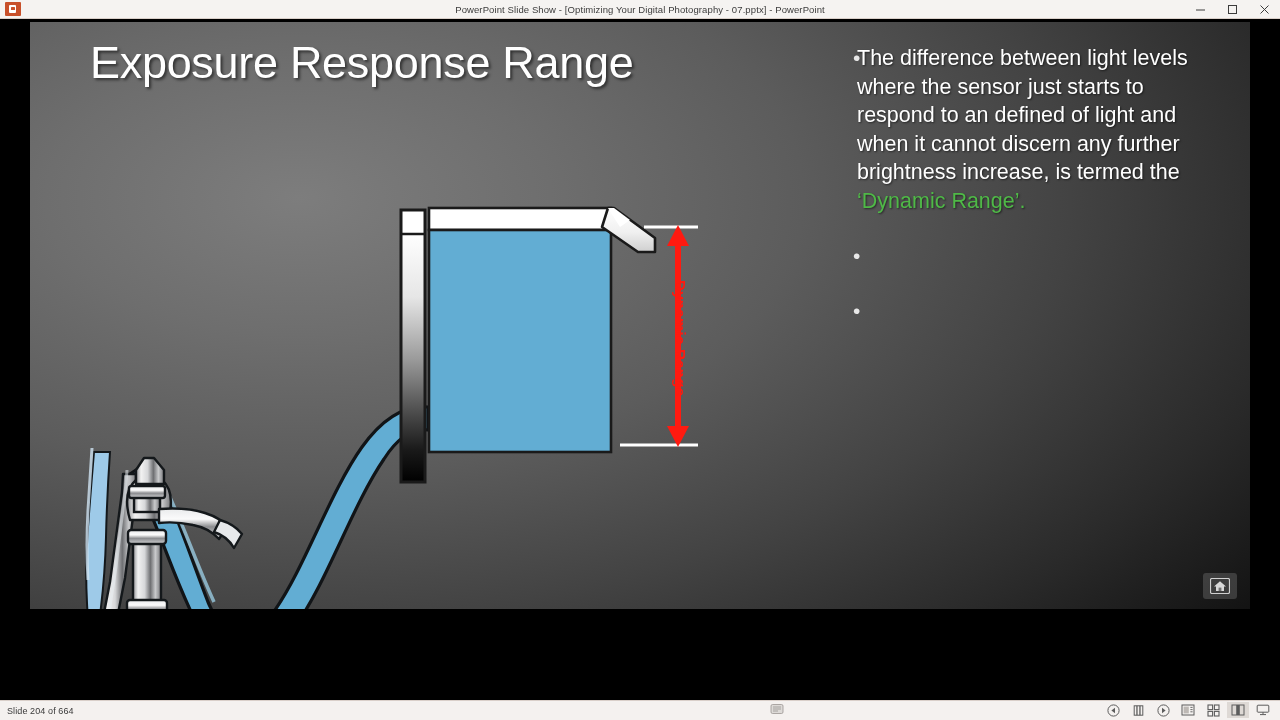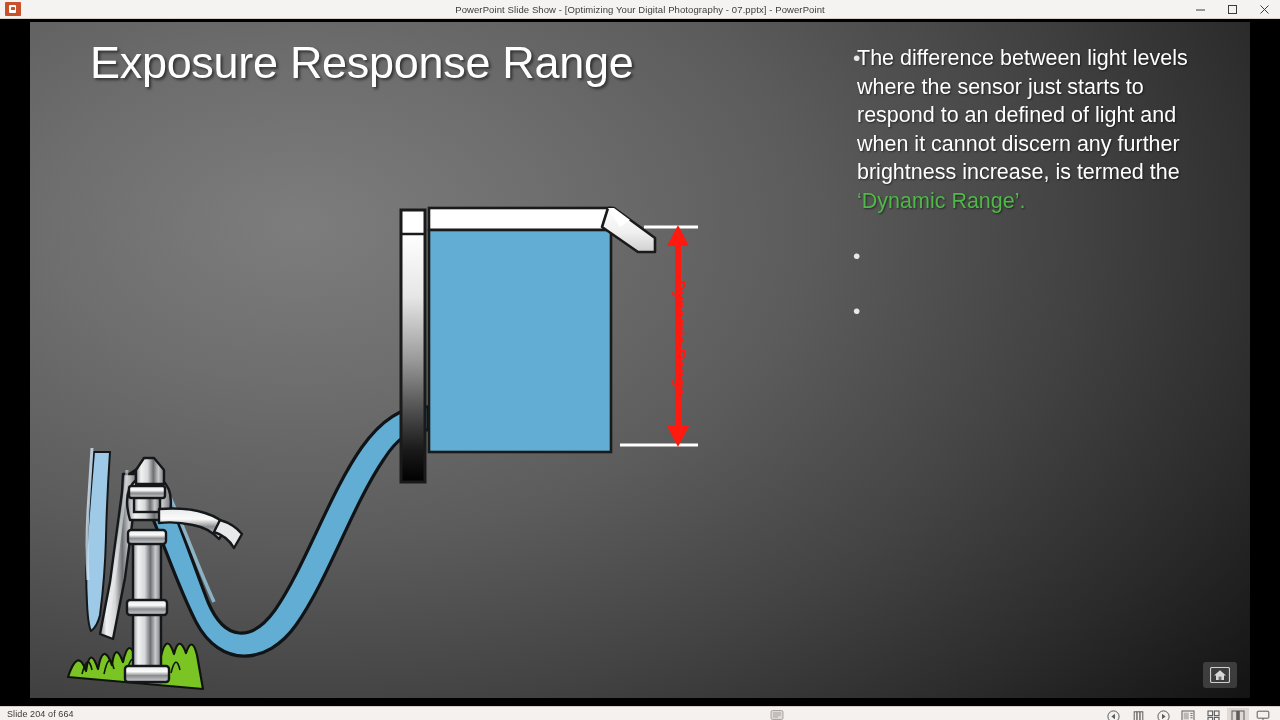--- a/index.html
+++ b/index.html
@@ -46,21 +46,21 @@
   }
   #win-controls{ position:absolute; right:0; top:0; display:flex; }
   .wbtn svg{ display:block; }
 
   
   #stage{
     position:absolute; left:0; top:19px; width:1280px; height:683px;
     background:#000;
   }
   #slide{
-    position:absolute; left:30px; top:3px; width:1220px; height:676px;
+    position:absolute; left:30px; top:3px; width:1220px; height:587px;
     background:
       radial-gradient(ellipse 115% 130% at 22% 30%, #7d7d7d 0%, #6e6e6e 18%, #5c5c5c 36%, #434343 55%, #2a2a2a 72%, #141414 86%, #070707 100%);
     overflow:hidden;
   }
 
   
   #slide-title{
     position:absolute; left:60px; top:15px;
     font-size:45px; color:#ffffff; font-weight:400;
     letter-spacing:-0.3px;
@@ -96,21 +96,21 @@
   #home-btn{
     position:absolute; right:13px; bottom:10px;
     width:34px; height:26px;
     background:rgba(255,255,255,0.16);
     border-radius:3px;
     display:flex; align-items:center; justify-content:center;
   }
 
   
   #statusbar{
-    position:absolute; left:0; bottom:0; width:1280px; height:14px;
+    position:absolute; left:0; bottom:0; width:1280px; height:20px;
     background:#f4f1ef;
     border-top:1px solid #d9cfc9;
     display:flex; align-items:center;
   }
   #slide-counter{
     font-size:9px; color:#3a3a3a; margin-left:7px; letter-spacing:0.1px;
   }
   #status-icons{
     position:absolute; right:6px; top:0; height:18px;
     display:flex; align-items:center; gap:3px;

